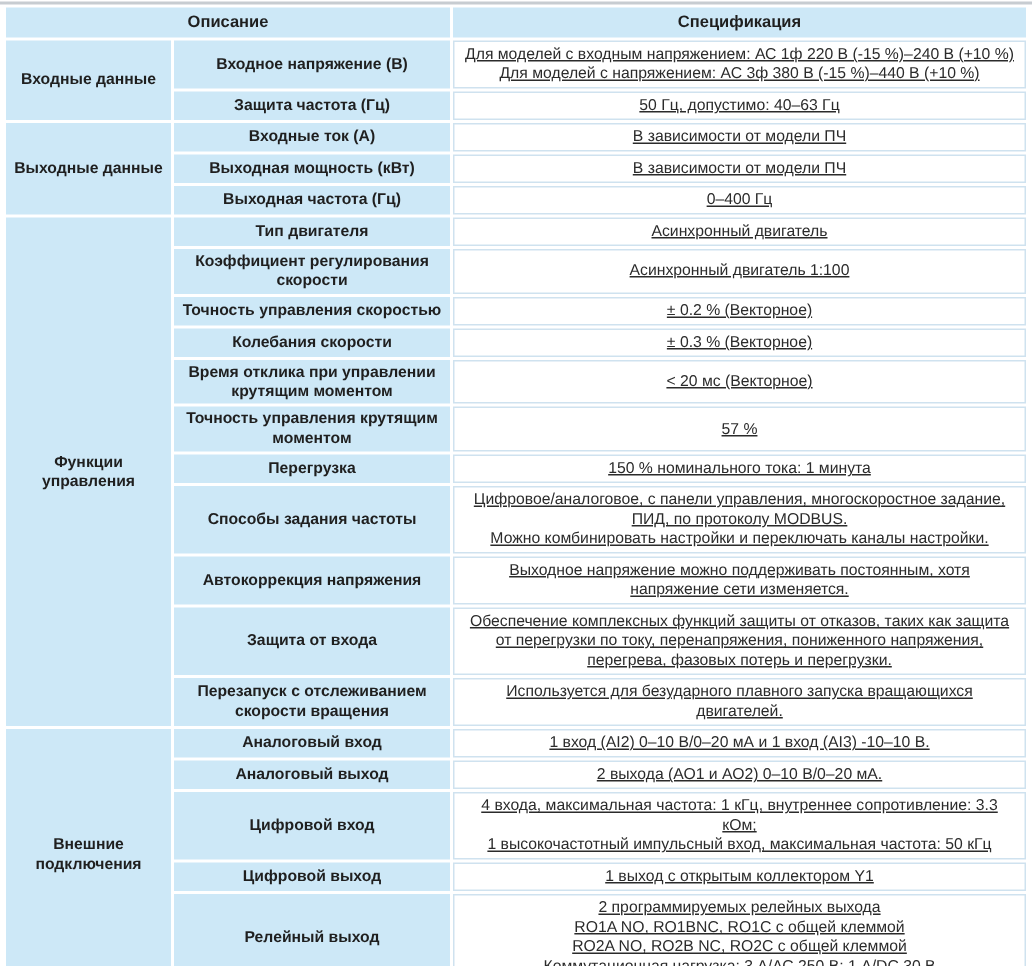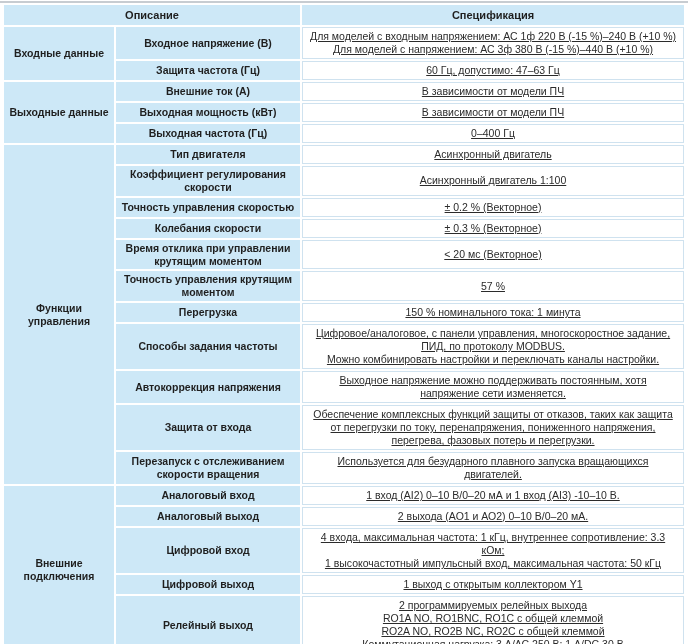--- a/index.html
+++ b/index.html
@@ -84,26 +84,26 @@
         <td class="group-cell" rowspan="2">Входные данные</td>
         <td class="desc-cell">Входное напряжение (В)</td>
         <td class="spec-cell">
           <div>Для моделей с входным напряжением: АС 1ф 220 В (-15 %)–240 В (+10 %)</div>
           <div>Для моделей с напряжением: АС 3ф 380 В (-15 %)–440 В (+10 %)</div>
         </td>
       </tr>
       <tr>
         <td class="desc-cell">Защита частота (Гц)</td>
         <td class="spec-cell">
-          <div>60 Гц, допустимо: 47–63 Гц</div>
+          <div>50 Гц, допустимо: 40–63 Гц</div>
         </td>
       </tr>
       <tr>
         <td class="group-cell" rowspan="3">Выходные данные</td>
-        <td class="desc-cell">Внешние ток (А)</td>
+        <td class="desc-cell">Входные ток (А)</td>
         <td class="spec-cell">
           <div>В зависимости от модели ПЧ</div>
         </td>
       </tr>
       <tr>
         <td class="desc-cell">Выходная мощность (кВт)</td>
         <td class="spec-cell">
           <div>В зависимости от модели ПЧ</div>
         </td>
       </tr>

